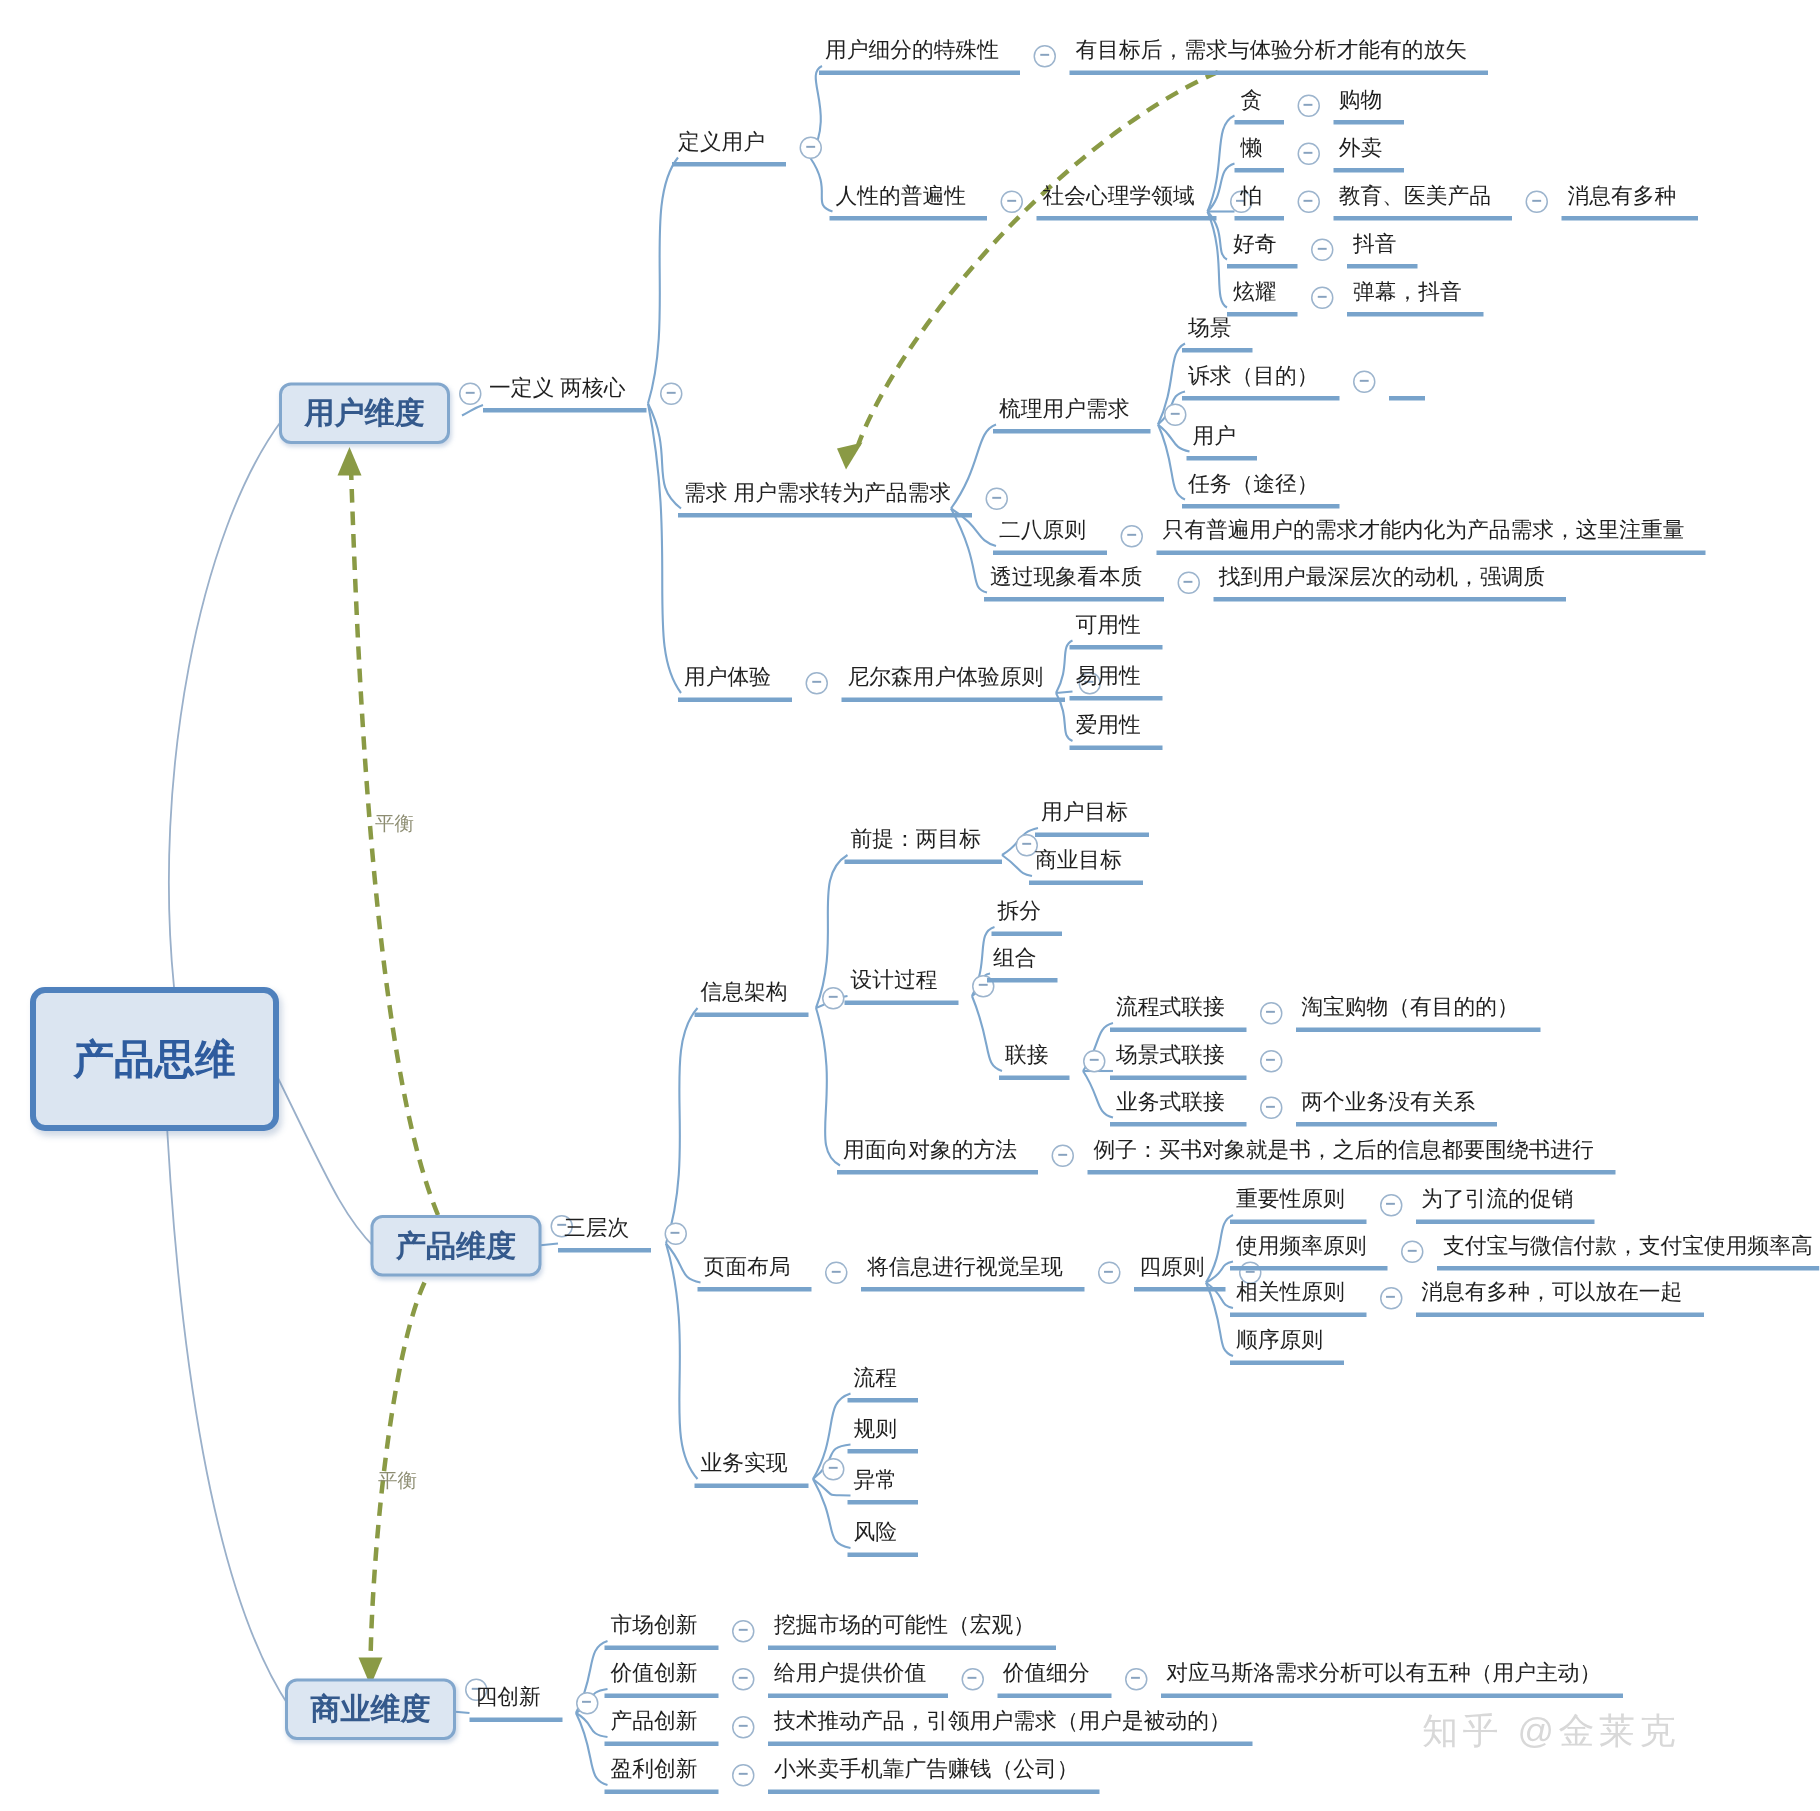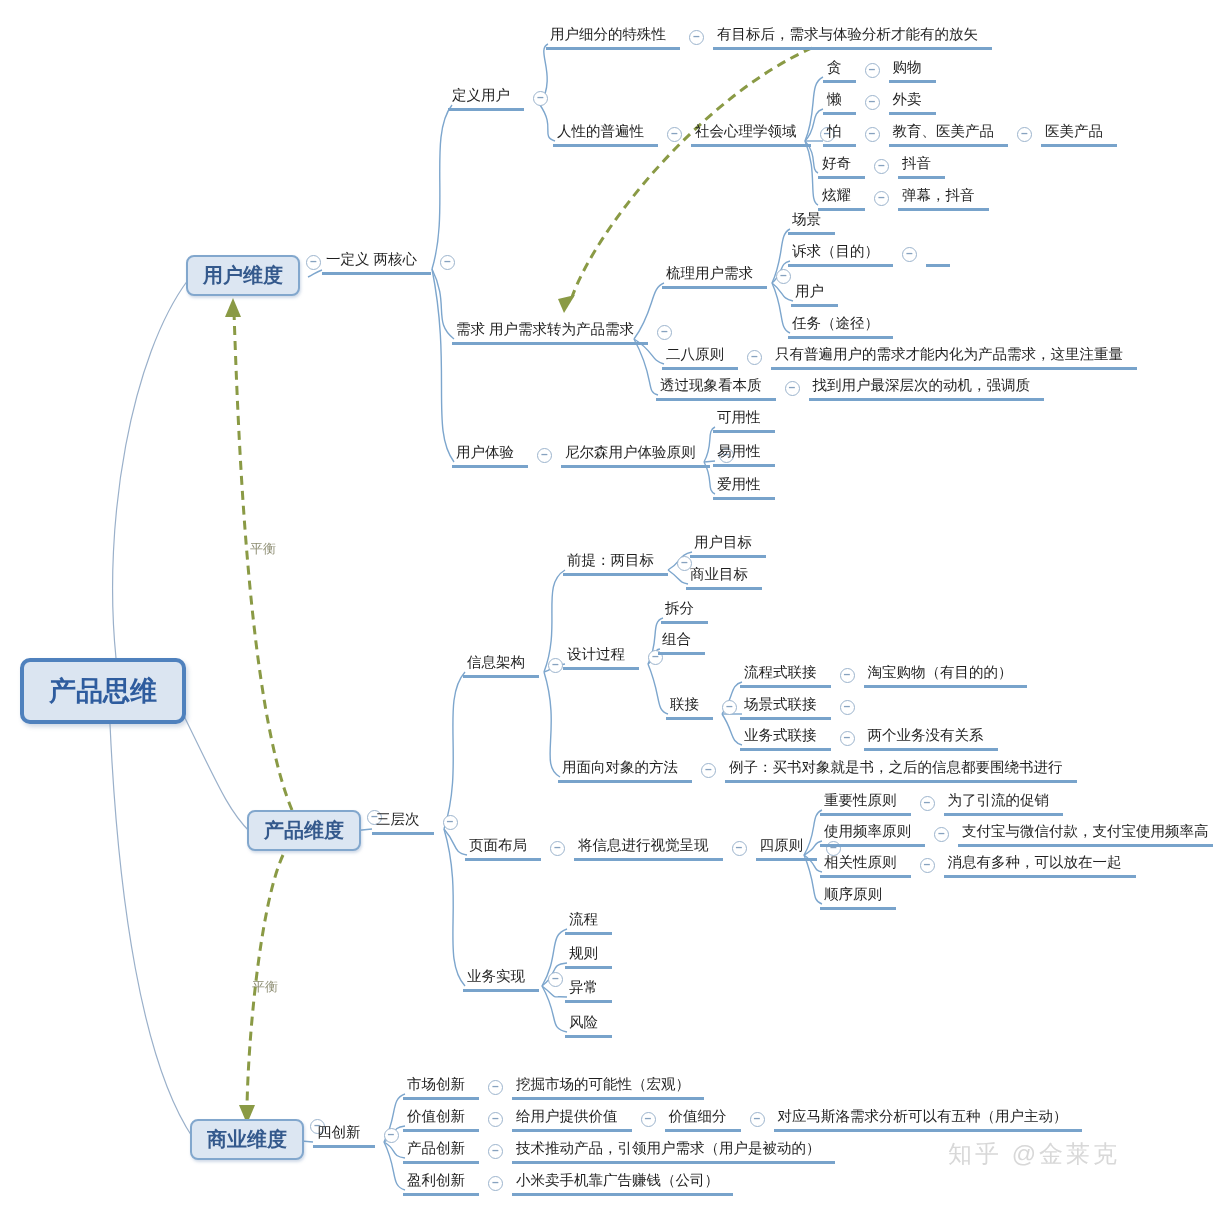--- a/index.html
+++ b/index.html
@@ -14,21 +14,21 @@
   .lb{font-size:14.5px;line-height:1.25;color:#1f1f1f;border-bottom:3px solid #78a3cb;
       padding:0 14px 4px 4px;}
   .lb.stub{width:24px;padding:0 0 4px 0;}
   .minus{flex:none;width:13px;height:13px;border:1px solid #9cb4cd;border-radius:50%;
          background:#fff;color:#87a2bf;font:bold 11px/12px "DejaVu Sans Mono",monospace;
          text-align:center;margin-bottom:5px;cursor:pointer;}
   .dimrow{position:absolute;display:flex;align-items:flex-start;gap:6px;z-index:2;}
   .dim{background:#dce6f2;border:2px solid #82a7cd;border-radius:8px;padding:5px 15px;
        font-weight:bold;font-size:20px;color:#34598c;box-shadow:1px 2px 3px rgba(120,150,190,.35);}
   .root{position:absolute;left:20px;top:658px;z-index:2;background:#dbe5f1;border:4px solid #4f81bd;
-        border-radius:10px;padding:11px 25px;font-weight:bold;font-size:27px;color:#2e5c9e;
+        border-radius:10px;padding:26px 25px;font-weight:bold;font-size:27px;color:#2e5c9e;
         box-shadow:2px 3px 4px rgba(100,130,170,.3);}
   .balance{position:absolute;z-index:3;font-family:"Liberation Serif",serif;
            font-size:13px;color:#8d8d72;}
   .watermark{position:absolute;left:948px;top:1138px;z-index:3;font-size:24px;color:#d8d8d8;
              letter-spacing:3px;}
 </style>
 </head>
 <body>
 
 <div id="canvas">
@@ -141,21 +141,21 @@
 <div class="row" style="left:823px;top:90px">
   <span class="lb">懒</span>
   <span class="minus">−</span>
   <span class="lb">外卖</span>
 </div>
 <div class="row" style="left:823px;top:122px">
   <span class="lb">怕</span>
   <span class="minus">−</span>
   <span class="lb">教育、医美产品</span>
   <span class="minus">−</span>
-  <span class="lb">医美产品</span>
+  <span class="lb">消息有多种</span>
 </div>
 <div class="row" style="left:818px;top:154px">
   <span class="lb">好奇</span>
   <span class="minus">−</span>
   <span class="lb">抖音</span>
 </div>
 <div class="row" style="left:818px;top:186px">
   <span class="lb">炫耀</span>
   <span class="minus">−</span>
   <span class="lb">弹幕，抖音</span>

